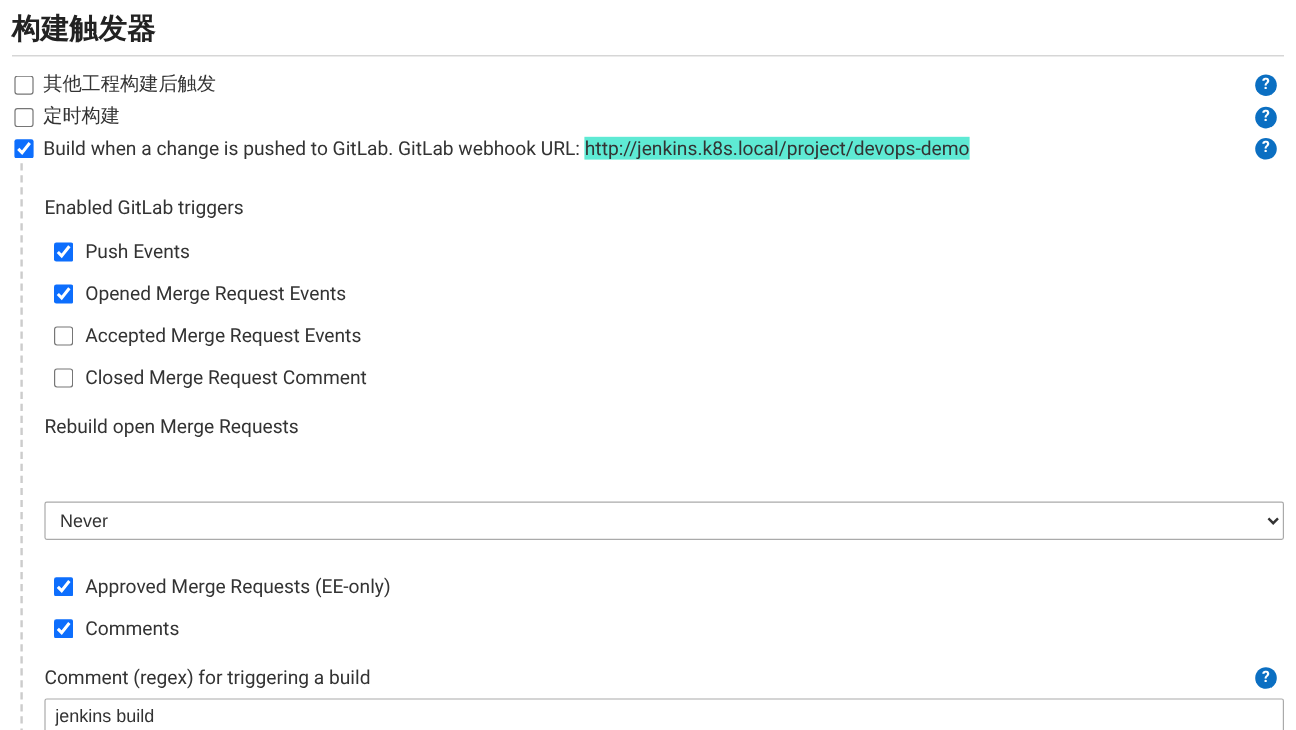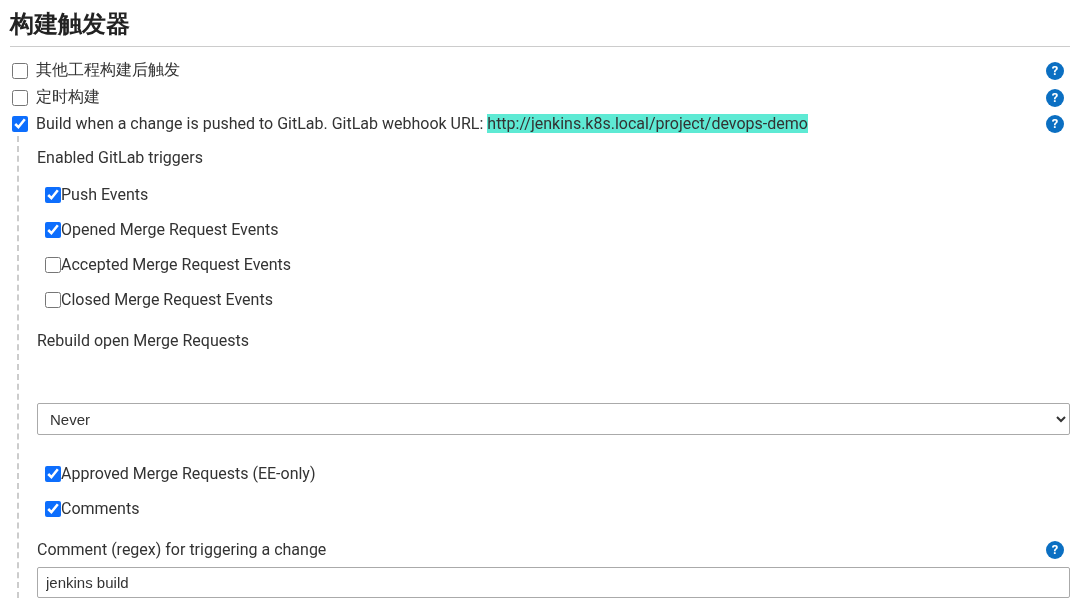--- a/index.html
+++ b/index.html
@@ -52,28 +52,29 @@
       margin-right: 6px;
     }
     .sub-section {
       margin-left: 7px;
       border-left: 2px dashed #ccc;
       padding-left: 18px;
       padding-top: 6px;
     }
     .sub-label {
       color: #333;
-      margin: 6px 0 10px 0;
+      margin: 21px 0 10px 0;
       display: flex;
       align-items: center;
     }
     .sub-label .txt { flex:1; }
     .sub-check-row {
       display: flex;
       align-items: center;
+      gap: 10px;
       padding: 8px 0 8px 6px;
     }
     .sub-check-row .label { color: #333; }
     .field-label {
       color: #333;
       margin: 14px 0 8px 0;
       display: flex;
       align-items: center;
     }
     .field-label .txt { flex:1; }
@@ -128,38 +129,38 @@
     <span class="label">Opened Merge Request Events</span>
   </div>
 
   <div class="sub-check-row">
     <input type="checkbox" style="">
     <span class="label">Accepted Merge Request Events</span>
   </div>
 
   <div class="sub-check-row">
     <input type="checkbox" style="">
-    <span class="label">Closed Merge Request Events</span>
+    <span class="label">Closed Merge Request Comment</span>
   </div>
 
   <div class="field-label">
     <span class="txt">Rebuild open Merge Requests</span>
   </div>
   <select>
     <option>Never</option>
   </select>
 
   <div class="sub-check-row" style="margin-top:21px">
     <input type="checkbox" checked="" style="">
     <span class="label">Approved Merge Requests (EE-only)</span>
   </div>
 
   <div class="sub-check-row">
     <input type="checkbox" checked="" style="">
     <span class="label">Comments</span>
   </div>
 
   <div class="field-label">
-    <span class="txt">Comment (regex) for triggering a change</span>
+    <span class="txt">Comment (regex) for triggering a build</span>
     <span class="help-icon">?</span>
   </div>
   <input type="text" value="jenkins build" style="">
 </div>
 
 </body></html>

